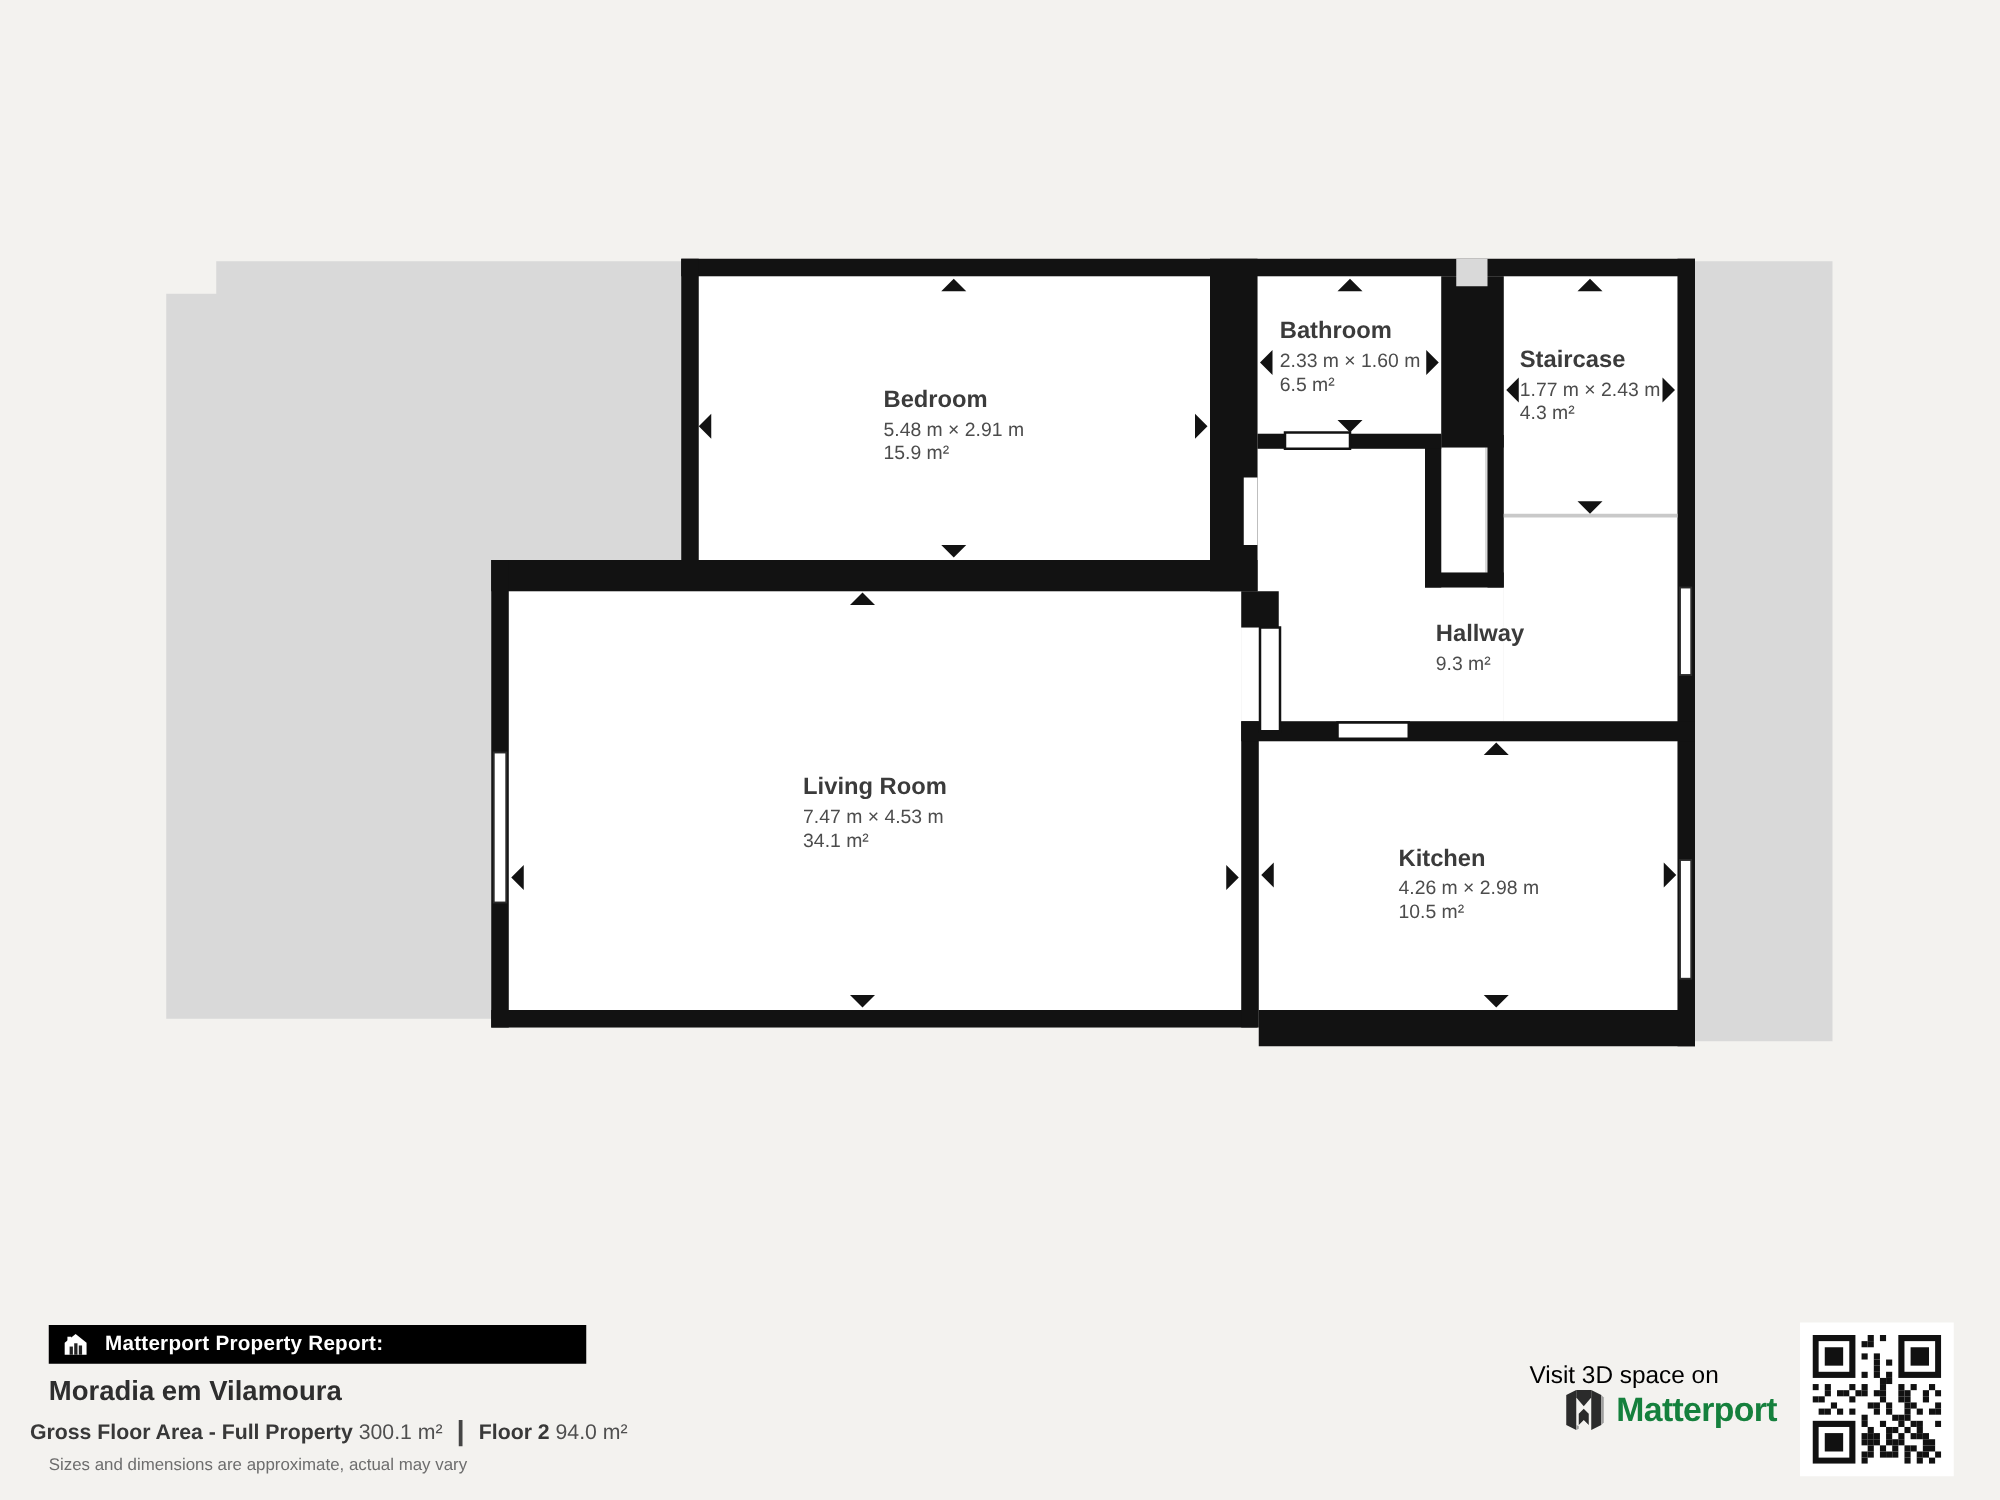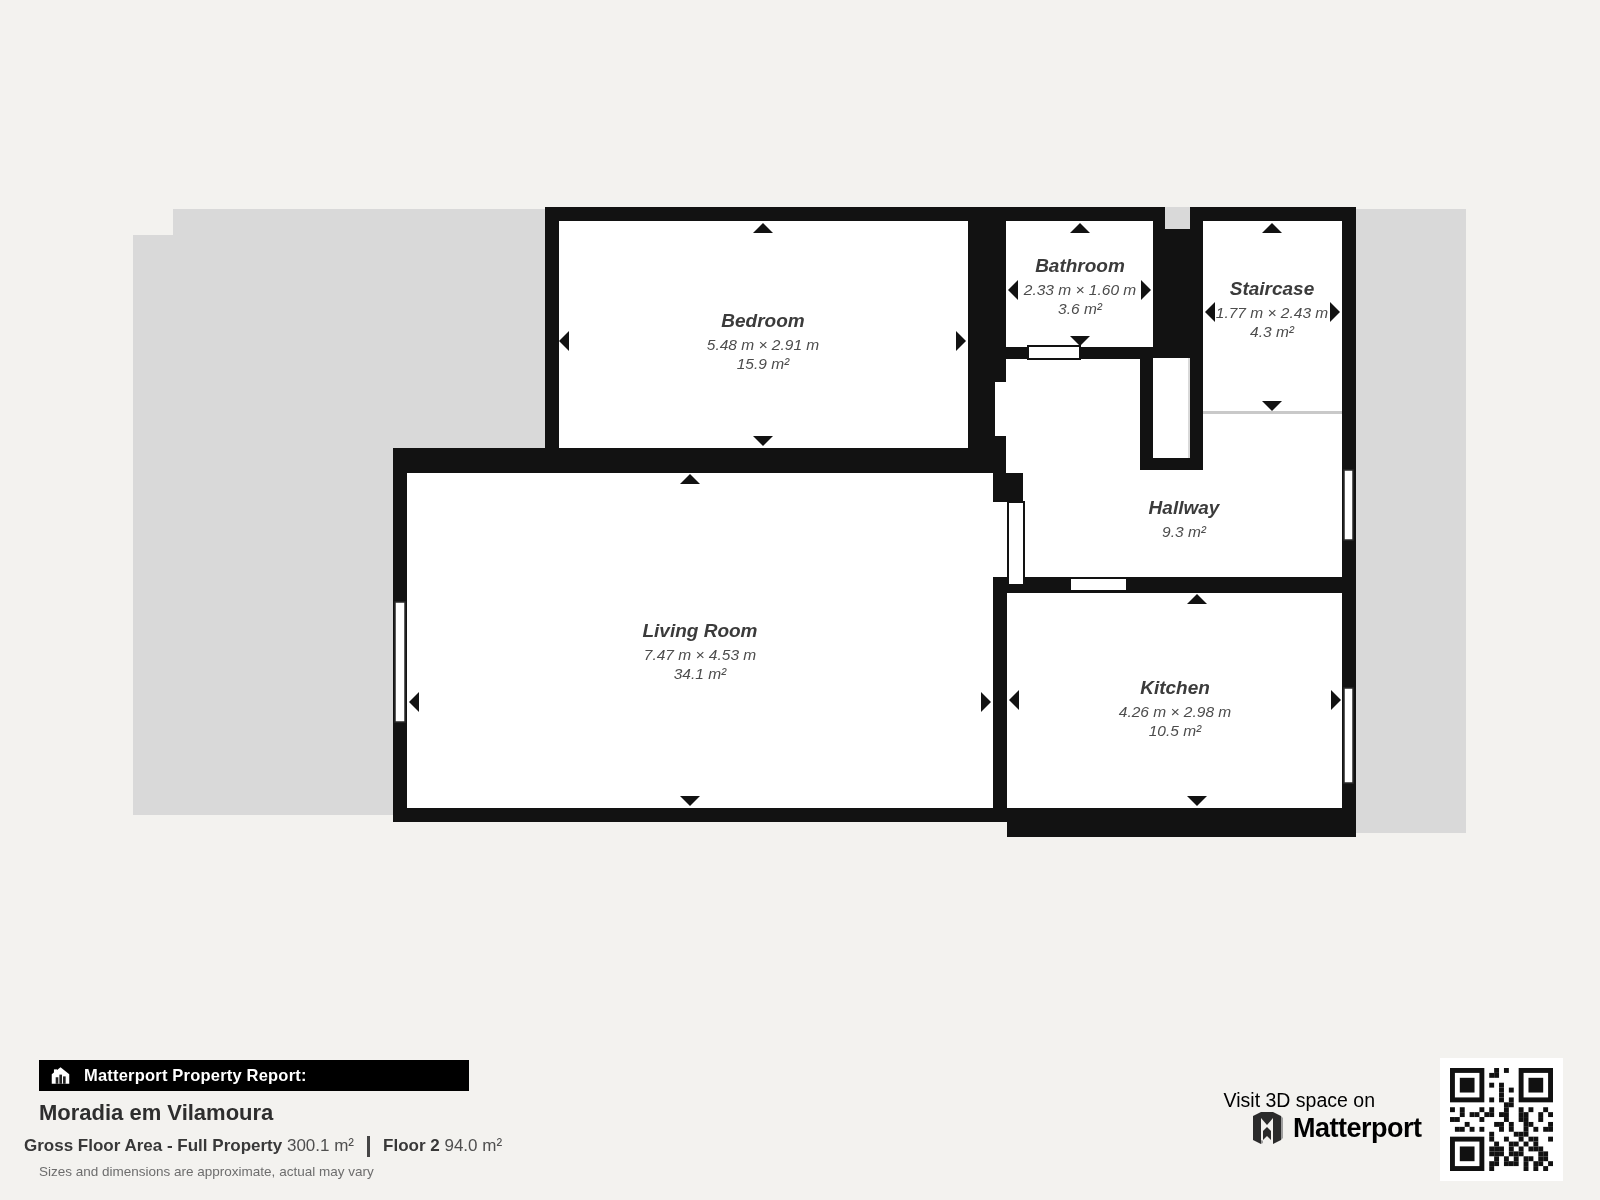--- a/index.html
+++ b/index.html
@@ -4,21 +4,21 @@
 <style>
   html,body{margin:0;padding:0;}
   body{
     width:1600px;height:1200px;position:relative;overflow:hidden;
     background:#f3f2ef;
     font-family:"Liberation Sans", sans-serif;
   }
   #plan-svg{position:absolute;left:0;top:0;}
   .room-label{
     position:absolute;transform:translate(-50%,-50%);
-    text-align:center;white-space:nowrap;z-index:5;font-style:italic;
+    white-space:nowrap;z-index:5;
   }
   .room-name{font-size:19px;font-weight:bold;color:#3b3b3b;margin-bottom:3px;}
   .room-dims,.room-area{font-size:15.5px;line-height:19px;color:#4c4c4c;}
   
   .report-bar{
     position:absolute;left:39px;top:1060px;width:430px;height:31px;
     background:#000000;display:flex;align-items:center;padding-left:11px;
     box-sizing:border-box;z-index:6;
   }
   .report-bar-label{color:#ffffff;font-weight:bold;font-size:16.5px;margin-left:13px;letter-spacing:0.2px;}
@@ -34,21 +34,21 @@
     display:inline-block;width:3px;height:21px;background:#454545;margin:0 13px;
   }
   .disclaimer{
     position:absolute;left:39px;top:1164px;font-size:13.5px;color:#6d6d6d;z-index:6;
   }
   .visit-text{
     position:absolute;left:1104px;top:1089px;width:271px;text-align:right;
     font-size:19.5px;color:#000000;z-index:6;
   }
   .brand-row{position:absolute;left:1250px;top:1111px;display:flex;align-items:center;z-index:6;}
-  .brand-wordmark{font-size:27px;font-weight:bold;color:#000000;letter-spacing:-0.5px;margin-left:9px;}
+  .brand-wordmark{font-size:27px;font-weight:bold;color:#15803d;letter-spacing:-0.5px;margin-left:9px;}
   .qr-panel{
     position:absolute;left:1440px;top:1058px;width:123px;height:123px;background:#ffffff;z-index:6;
   }
   .qr-panel svg{position:absolute;left:10px;top:10px;}
 </style>
 </head>
 <body>
 
 <svg id="plan-svg" width="1600" height="1200" viewBox="0 0 1600 1200">
 
@@ -132,21 +132,21 @@
 </svg>
 
 <div class="room-label" style="left:763px;top:341px">
   <div class="room-name">Bedroom</div>
   <div class="room-dims">5.48 m × 2.91 m</div>
   <div class="room-area">15.9 m²</div>
 </div>
 <div class="room-label" style="left:1080px;top:286px">
   <div class="room-name">Bathroom</div>
   <div class="room-dims">2.33 m × 1.60 m</div>
-  <div class="room-area">3.6 m²</div>
+  <div class="room-area">6.5 m²</div>
 </div>
 <div class="room-label" style="left:1272px;top:309px">
   <div class="room-name">Staircase</div>
   <div class="room-dims">1.77 m × 2.43 m</div>
   <div class="room-area">4.3 m²</div>
 </div>
 <div class="room-label" style="left:1184px;top:519px">
   <div class="room-name">Hallway</div>
   <div class="room-dims"></div>
   <div class="room-area">9.3 m²</div>

